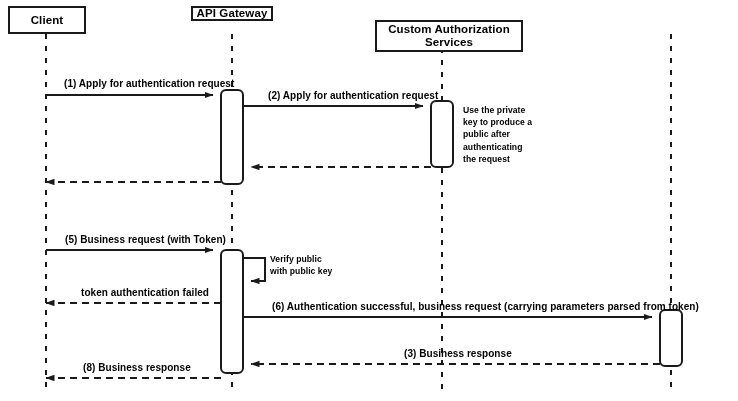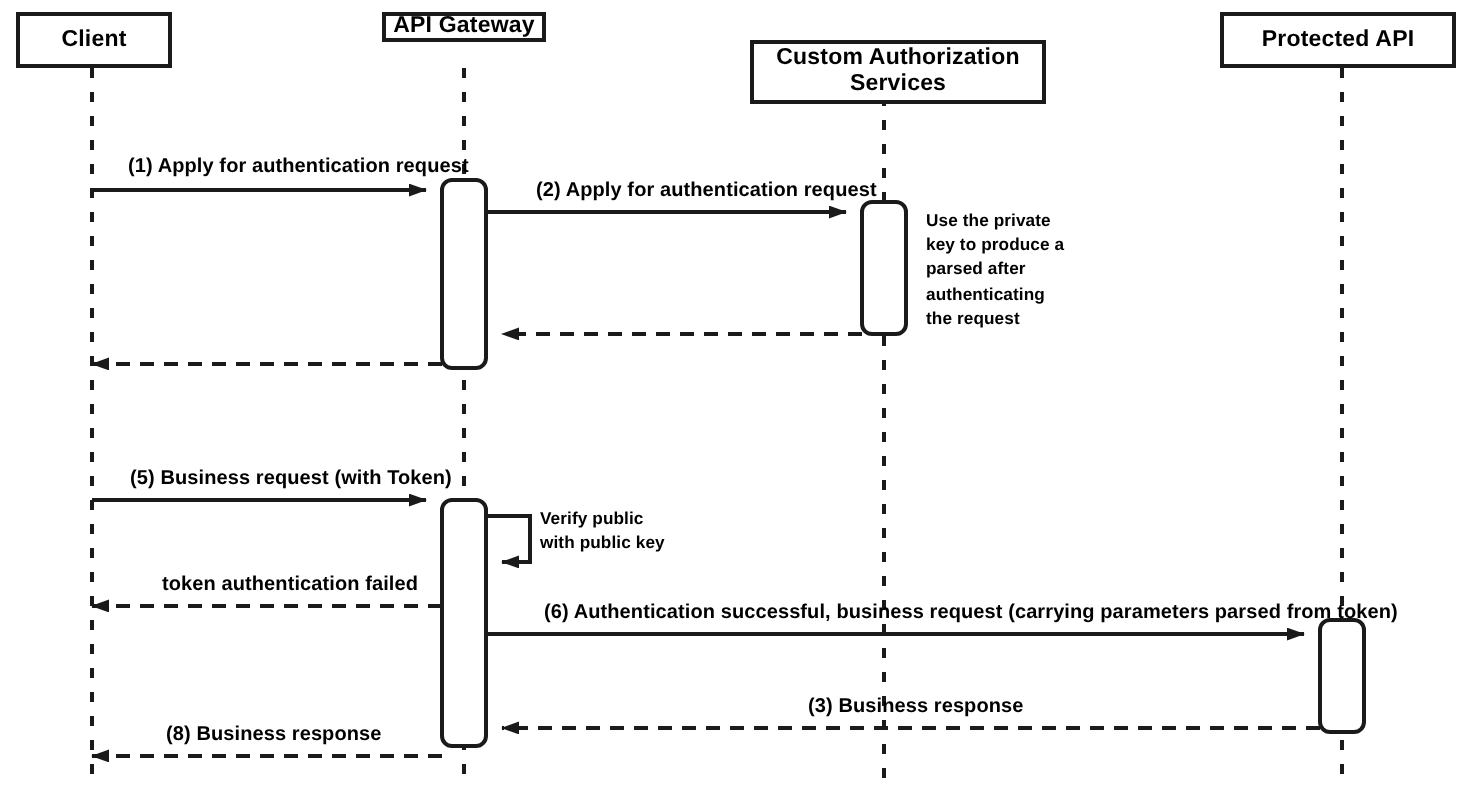--- a/index.html
+++ b/index.html
@@ -122,23 +122,20 @@
   </div>
 
   <div class="participant-box" style="left:191px; top:6px; width:82px; height:15px;">
     <span>API Gateway</span>
   </div>
 
   <div class="participant-box" style="left:375px; top:20px; width:148px; height:32px;">
     <span>Custom Authorization Services</span>
   </div>
 
-  <div class="participant-box" style="left:610px; top:6px; width:118px; height:28px;">
-    <span>Protected API</span>
-  </div>
 
   <div class="msg-label" style="left:64px; top:78px;">(1) Apply for authentication request</div>
 
   <div class="msg-label" style="left:268px; top:90px;">(2) Apply for authentication request</div>
 
 
 
   <div class="msg-label" style="left:65px; top:234px;">(5) Business request (with Token)</div>
 
   <div class="msg-label" style="left:81px; top:287px;">token authentication failed</div>
@@ -150,18 +147,18 @@
   <div class="msg-label" style="left:83px; top:362px;">(8) Business response</div>
 
   <div class="self-label" style="left:270px; top:253px;">
     <div>Verify public</div>
     <div>with public key</div>
   </div>
 
   <div class="note-text" style="left:463px; top:104px; width:95px;">
     <div>Use the private</div>
     <div>key to produce a</div>
-    <div>parsed after</div>
+    <div>public after</div>
     <div>authenticating</div>
     <div>the request</div>
   </div>
 
 </div>
 
 </body></html>

